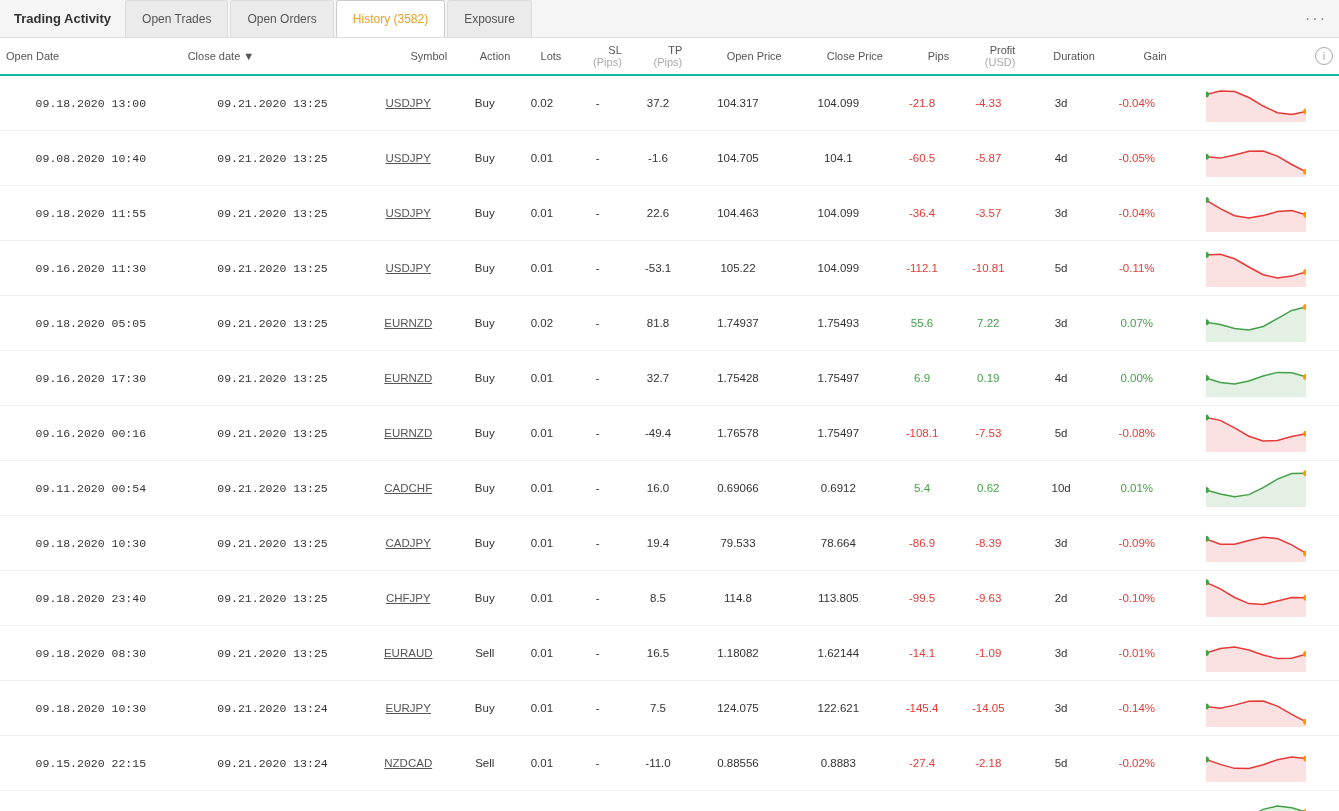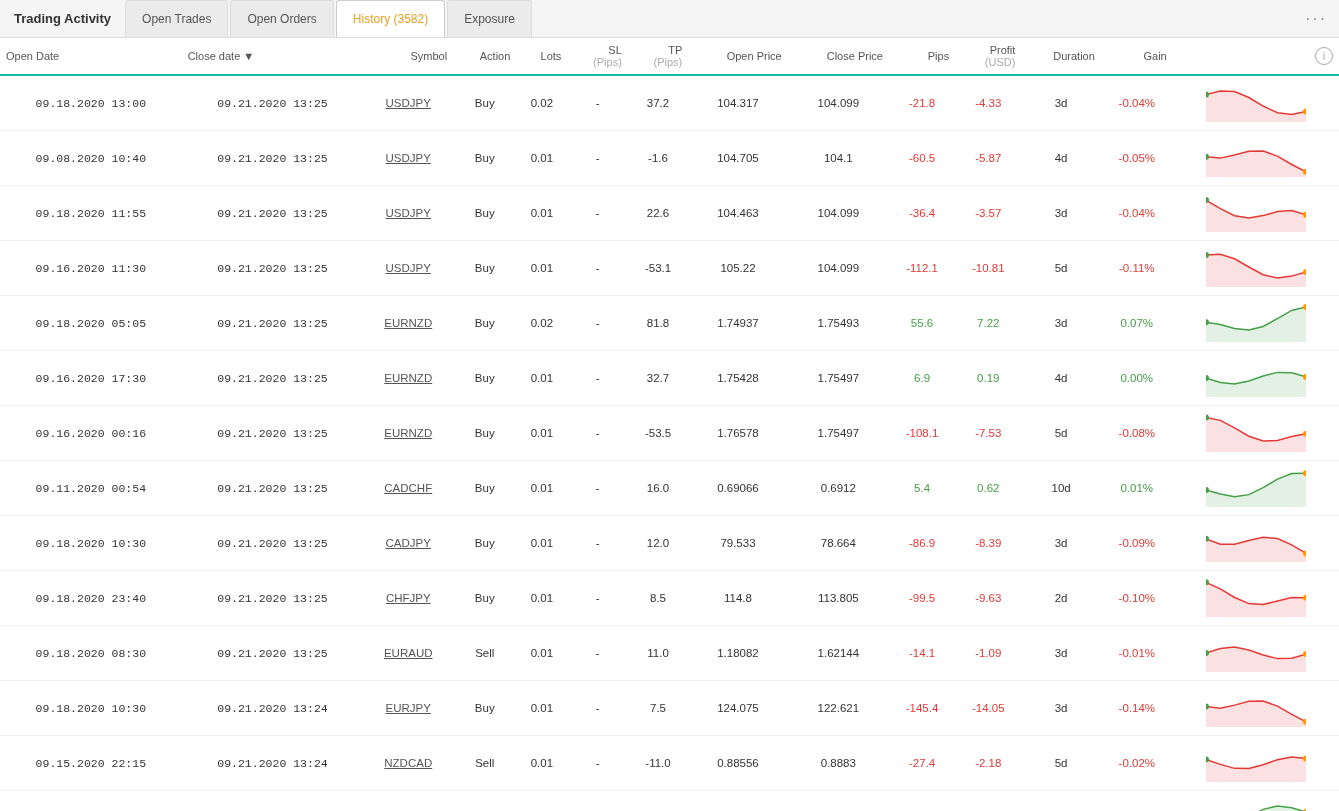--- a/index.html
+++ b/index.html
@@ -300,21 +300,21 @@
     <circle cx="100" cy="19.90402815436912" r="3" fill="#ff9800"></circle>
   </svg></td>
   </tr>
           <tr>
     <td class="left">09.16.2020 00:16</td>
     <td class="left">09.21.2020 13:25</td>
     <td><span class="symbol-link">EURNZD</span></td>
     <td>Buy</td>
     <td>0.01</td>
     <td>-</td>
-    <td>-53.5</td>
+    <td>-49.4</td>
     <td>1.76578</td>
     <td>1.75497</td>
     <td class="red">-108.1</td>
     <td class="red">-7.53</td>
     <td>5d</td>
     <td class="red">-0.08%</td>
     <td><svg width="100" height="40" class="mini-chart">
     <path d="M 0,5.378138695670365 L 14.285714285714285,8.367942651610537 L 28.57142857142857,15.909969221340198 L 42.857142857142854,24.229497854976245 L 57.14285714285714,28.99722782819138 L 71.42857142857143,28.41730136443682 L 85.71428571428571,24.508261159339668 L 100,21.663255154128816 L 100,40 L 0,40 Z" fill="rgba(229,57,53,0.15)" stroke="none"></path>
     <path d="M 0,5.378138695670365 L 14.285714285714285,8.367942651610537 L 28.57142857142857,15.909969221340198 L 42.857142857142854,24.229497854976245 L 57.14285714285714,28.99722782819138 L 71.42857142857143,28.41730136443682 L 85.71428571428571,24.508261159339668 L 100,21.663255154128816" fill="none" stroke="#e53935" stroke-width="1.5"></path>
     <circle cx="0" cy="5.378138695670365" r="3" fill="#43a047"></circle>
@@ -342,21 +342,21 @@
     <circle cx="100" cy="6.2993093049174504" r="3" fill="#ff9800"></circle>
   </svg></td>
   </tr>
           <tr>
     <td class="left">09.18.2020 10:30</td>
     <td class="left">09.21.2020 13:25</td>
     <td><span class="symbol-link">CADJPY</span></td>
     <td>Buy</td>
     <td>0.01</td>
     <td>-</td>
-    <td>12.0</td>
+    <td>19.4</td>
     <td>79.533</td>
     <td>78.664</td>
     <td class="red">-86.9</td>
     <td class="red">-8.39</td>
     <td>3d</td>
     <td class="red">-0.09%</td>
     <td><svg width="100" height="40" class="mini-chart">
     <path d="M 0,16.86996482888634 L 14.285714285714285,22.227848760135885 L 28.57142857142857,22.251899043372443 L 42.857142857142854,18.529851119482636 L 57.14285714285714,15.32147423303871 L 71.42857142857143,16.520144037163924 L 85.71428571428571,22.875758069746848 L 100,31.459845459661288 L 100,40 L 0,40 Z" fill="rgba(229,57,53,0.15)" stroke="none"></path>
     <path d="M 0,16.86996482888634 L 14.285714285714285,22.227848760135885 L 28.57142857142857,22.251899043372443 L 42.857142857142854,18.529851119482636 L 57.14285714285714,15.32147423303871 L 71.42857142857143,16.520144037163924 L 85.71428571428571,22.875758069746848 L 100,31.459845459661288" fill="none" stroke="#e53935" stroke-width="1.5"></path>
     <circle cx="0" cy="16.86996482888634" r="3" fill="#43a047"></circle>
@@ -384,21 +384,21 @@
     <circle cx="100" cy="20.810694325840075" r="3" fill="#ff9800"></circle>
   </svg></td>
   </tr>
           <tr>
     <td class="left">09.18.2020 08:30</td>
     <td class="left">09.21.2020 13:25</td>
     <td><span class="symbol-link">EURAUD</span></td>
     <td>Sell</td>
     <td>0.01</td>
     <td>-</td>
-    <td>11.0</td>
+    <td>16.5</td>
     <td>1.18082</td>
     <td>1.62144</td>
     <td class="red">-14.1</td>
     <td class="red">-1.09</td>
     <td>3d</td>
     <td class="red">-0.01%</td>
     <td><svg width="100" height="40" class="mini-chart">
     <path d="M 0,21.04738643085877 L 14.285714285714285,16.437235612106353 L 28.57142857142857,15.081633929175226 L 42.857142857142854,17.947511056849244 L 57.14285714285714,22.99068124799908 L 71.42857142857143,26.613929351442366 L 85.71428571428571,26.23284863883363 L 100,22.11925807746157 L 100,40 L 0,40 Z" fill="rgba(229,57,53,0.15)" stroke="none"></path>
     <path d="M 0,21.04738643085877 L 14.285714285714285,16.437235612106353 L 28.57142857142857,15.081633929175226 L 42.857142857142854,17.947511056849244 L 57.14285714285714,22.99068124799908 L 71.42857142857143,26.613929351442366 L 85.71428571428571,26.23284863883363 L 100,22.11925807746157" fill="none" stroke="#e53935" stroke-width="1.5"></path>
     <circle cx="0" cy="21.04738643085877" r="3" fill="#43a047"></circle>

